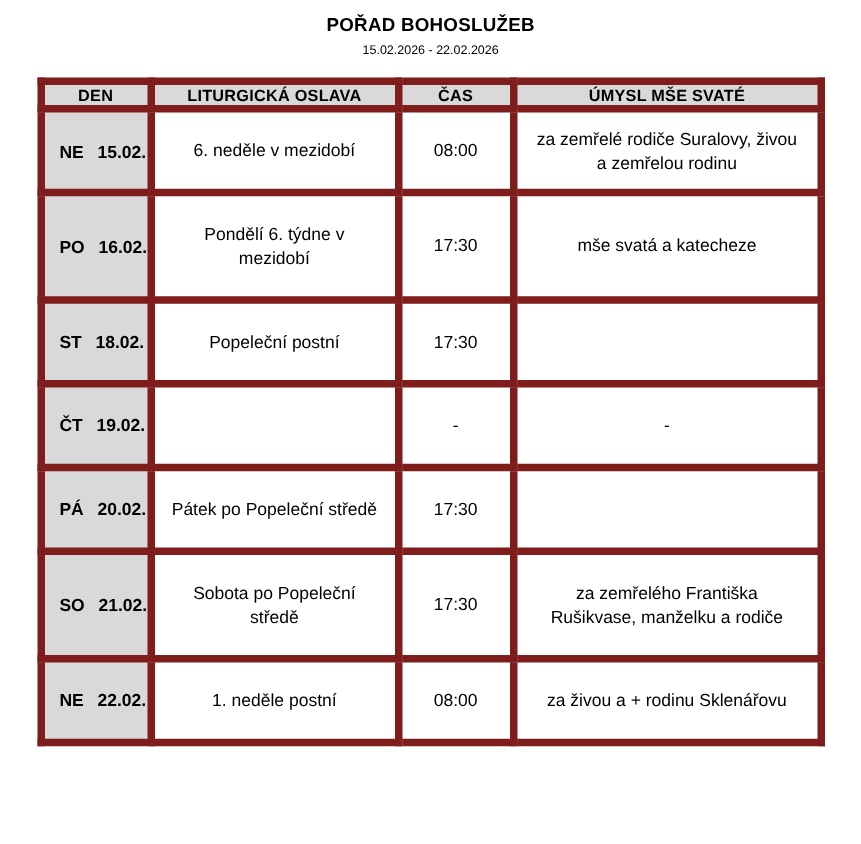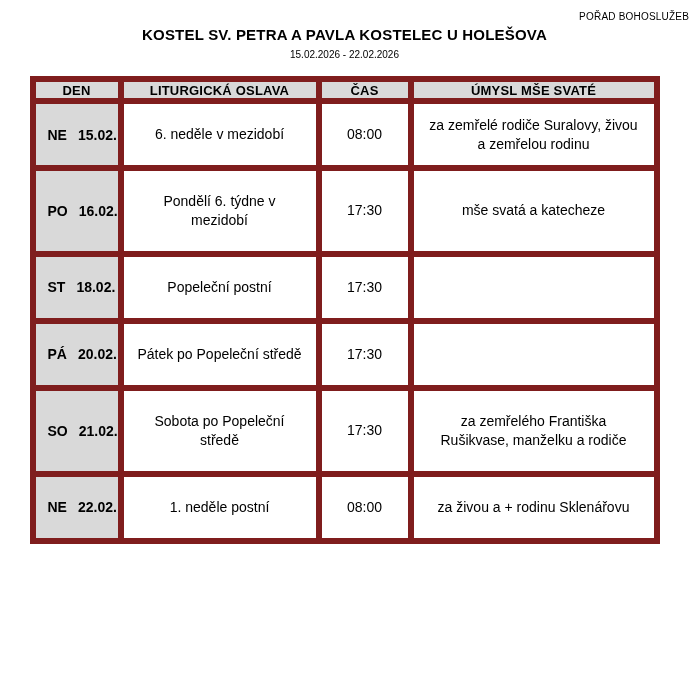--- a/index.html
+++ b/index.html
@@ -10,24 +10,23 @@
     color: #000000;
   }
   .page {
     width: 689px;
     height: 675px;
     padding-top: 10px;
     overflow: hidden;
   }
   .titles { text-align: center; line-height: 1.4; }
   .title-main {
-    font-size: 10px;
-    font-weight: normal;
+    font-size: 15px;
+    font-weight: bold;
     letter-spacing: 0.2px;
-    text-align: right;
   }
   .title-sub {
     font-size: 15px;
     font-weight: bold;
     letter-spacing: 0.2px;
   }
   .title-range {
     font-size: 10px;
     font-weight: normal;
     margin-top: 3px;
@@ -83,21 +82,20 @@
   tbody td.time-cell { padding: 20px 2px; }
   tbody td.intention-cell { padding: 4px 14px; }
 </style>
 </head>
 <body>
 
 <div class="page">
 
   <div class="titles">
     <div class="title-main">POŘAD BOHOSLUŽEB</div>
-    <div class="title-sub">KOSTEL SV. PETRA A PAVLA KOSTELEC U HOLEŠOVA</div>
     <div class="title-range">15.02.2026 - 22.02.2026</div>
   </div>
 
   <table class="schedule">
     <colgroup>
       <col class="c-den">
         <col class="c-lit">
         <col class="c-cas">
         <col class="c-umy">
     </colgroup>
@@ -139,20 +137,31 @@
             <span>18.02.</span>
           </span>
         </th>
         <td class="celebration-cell">Popeleční postní</td>
         <td class="time-cell">17:30</td>
         <td class="intention-cell"></td>
       </tr>
       <tr>
         <th class="day-cell">
           <span class="day-wrap">
+            <span>ČT</span>
+            <span>19.02.</span>
+          </span>
+        </th>
+        <td class="celebration-cell"></td>
+        <td class="time-cell">-</td>
+        <td class="intention-cell">-</td>
+      </tr>
+      <tr>
+        <th class="day-cell">
+          <span class="day-wrap">
             <span>PÁ</span>
             <span>20.02.</span>
           </span>
         </th>
         <td class="celebration-cell">Pátek po Popeleční středě</td>
         <td class="time-cell">17:30</td>
         <td class="intention-cell"></td>
       </tr>
       <tr>
         <th class="day-cell">

